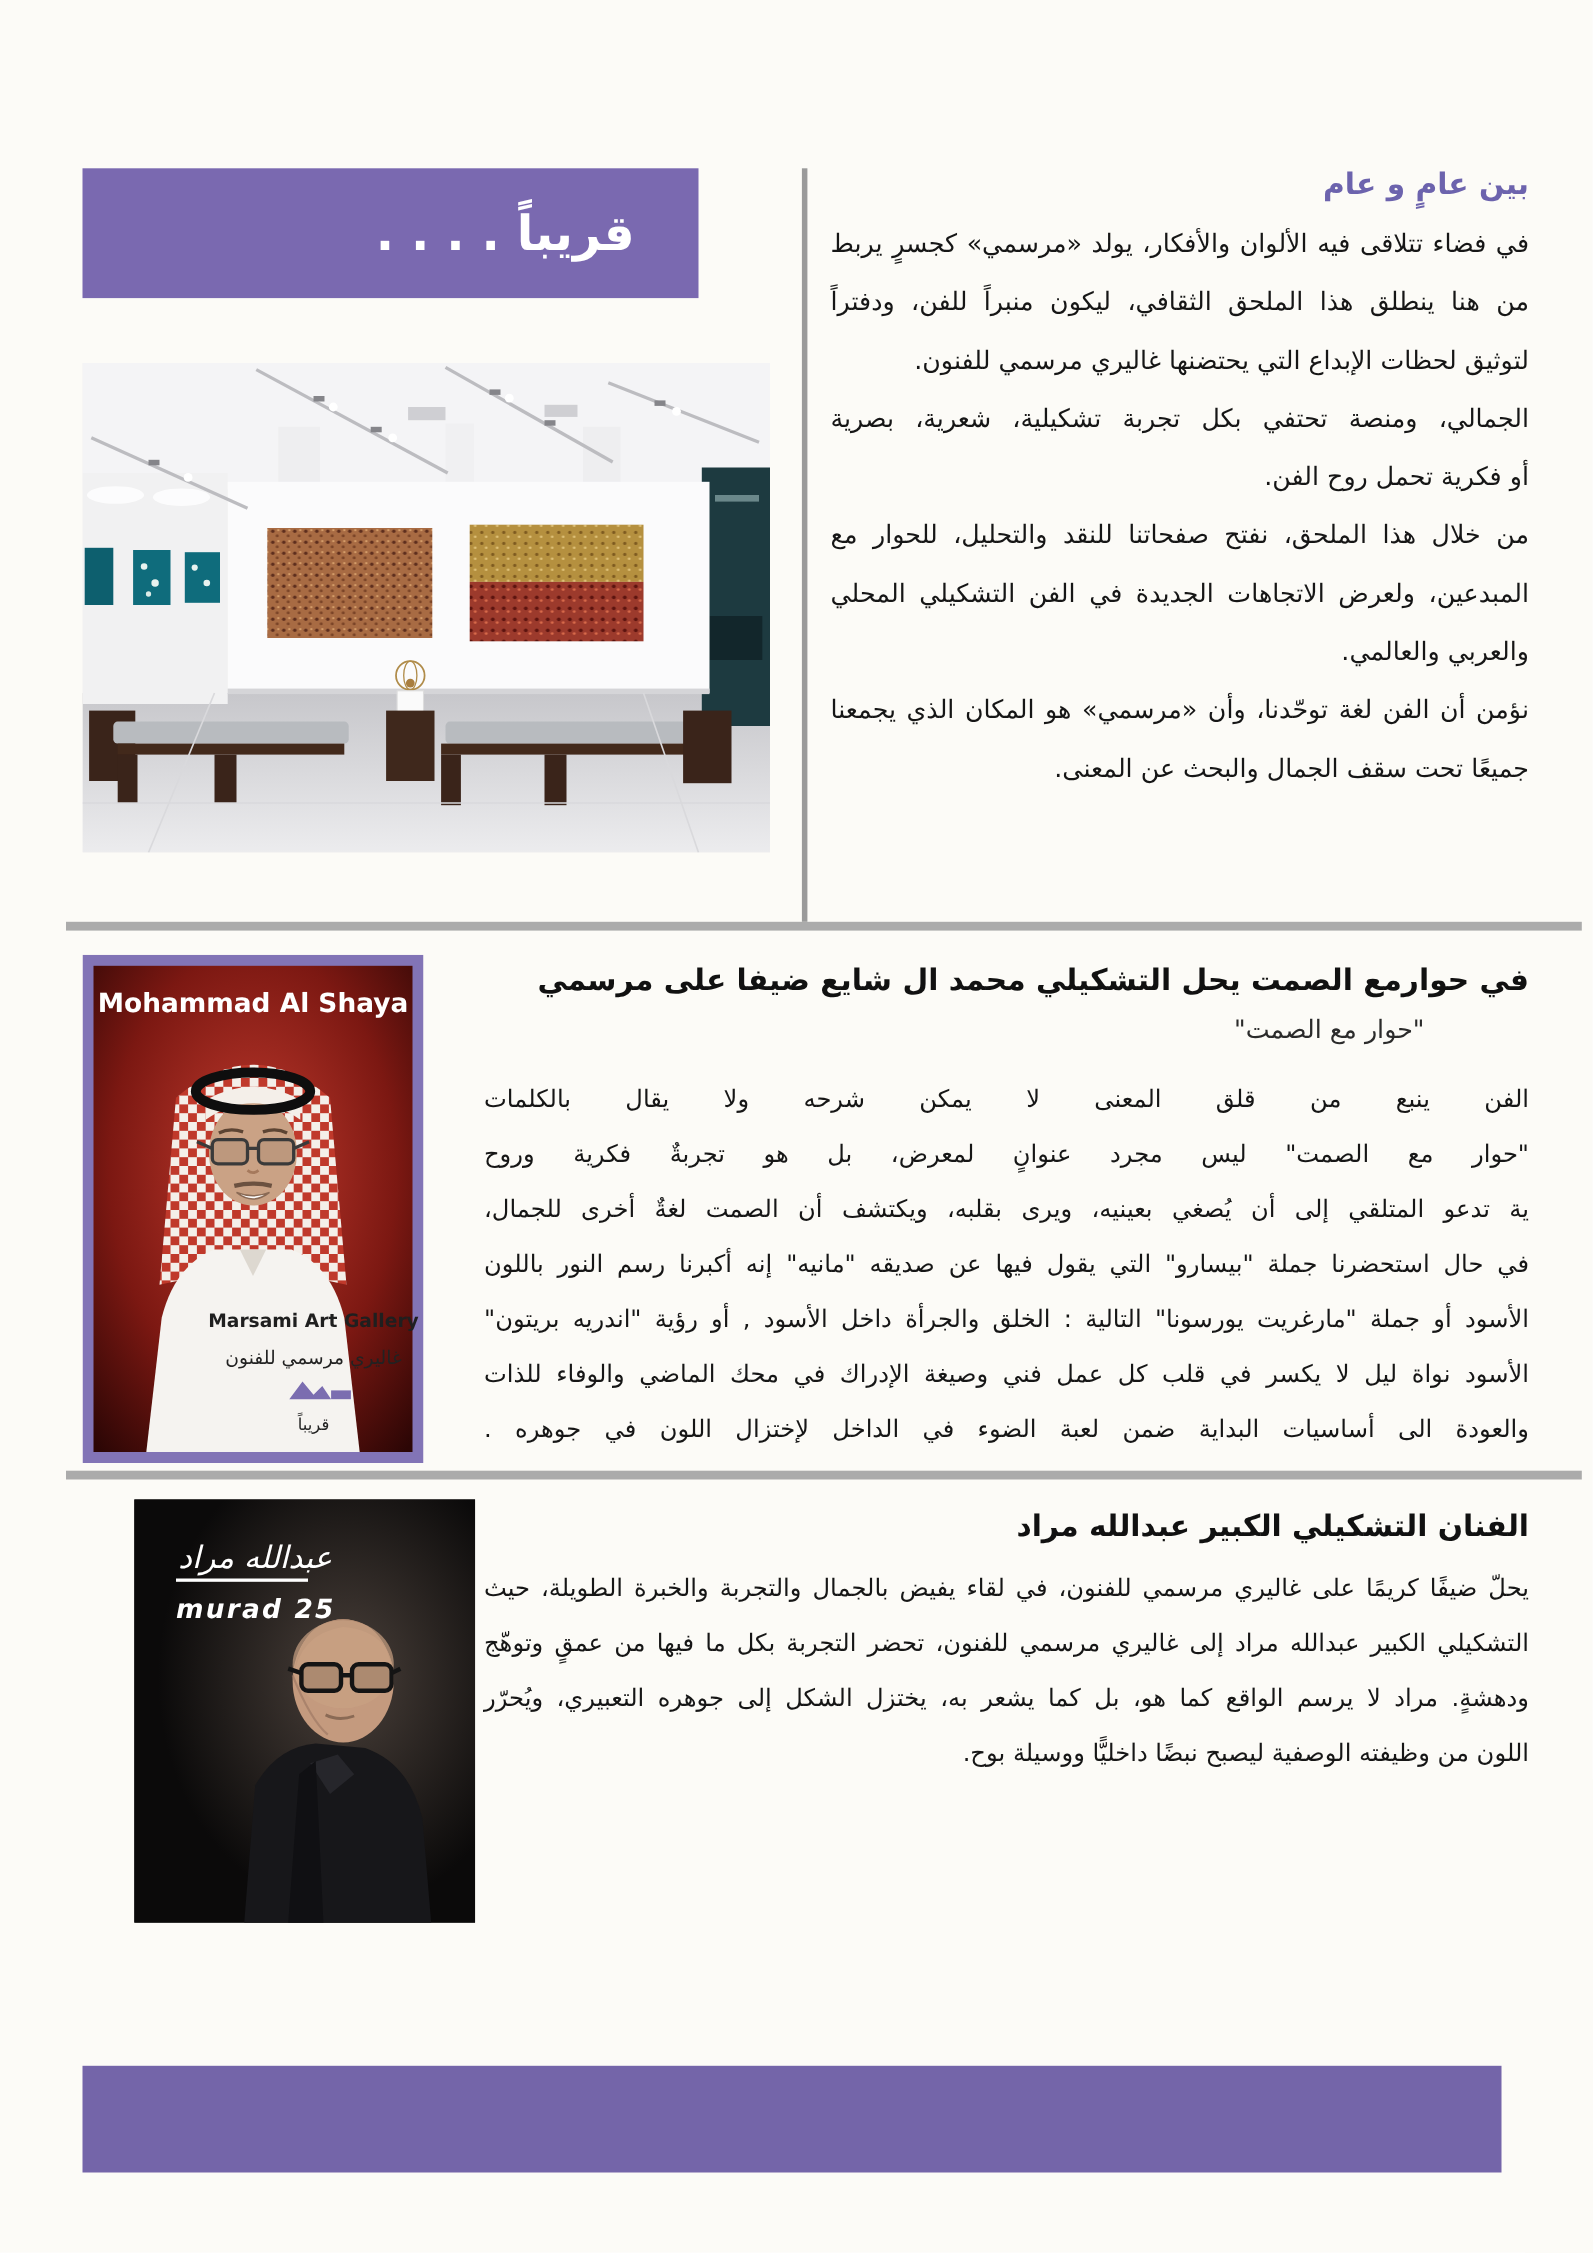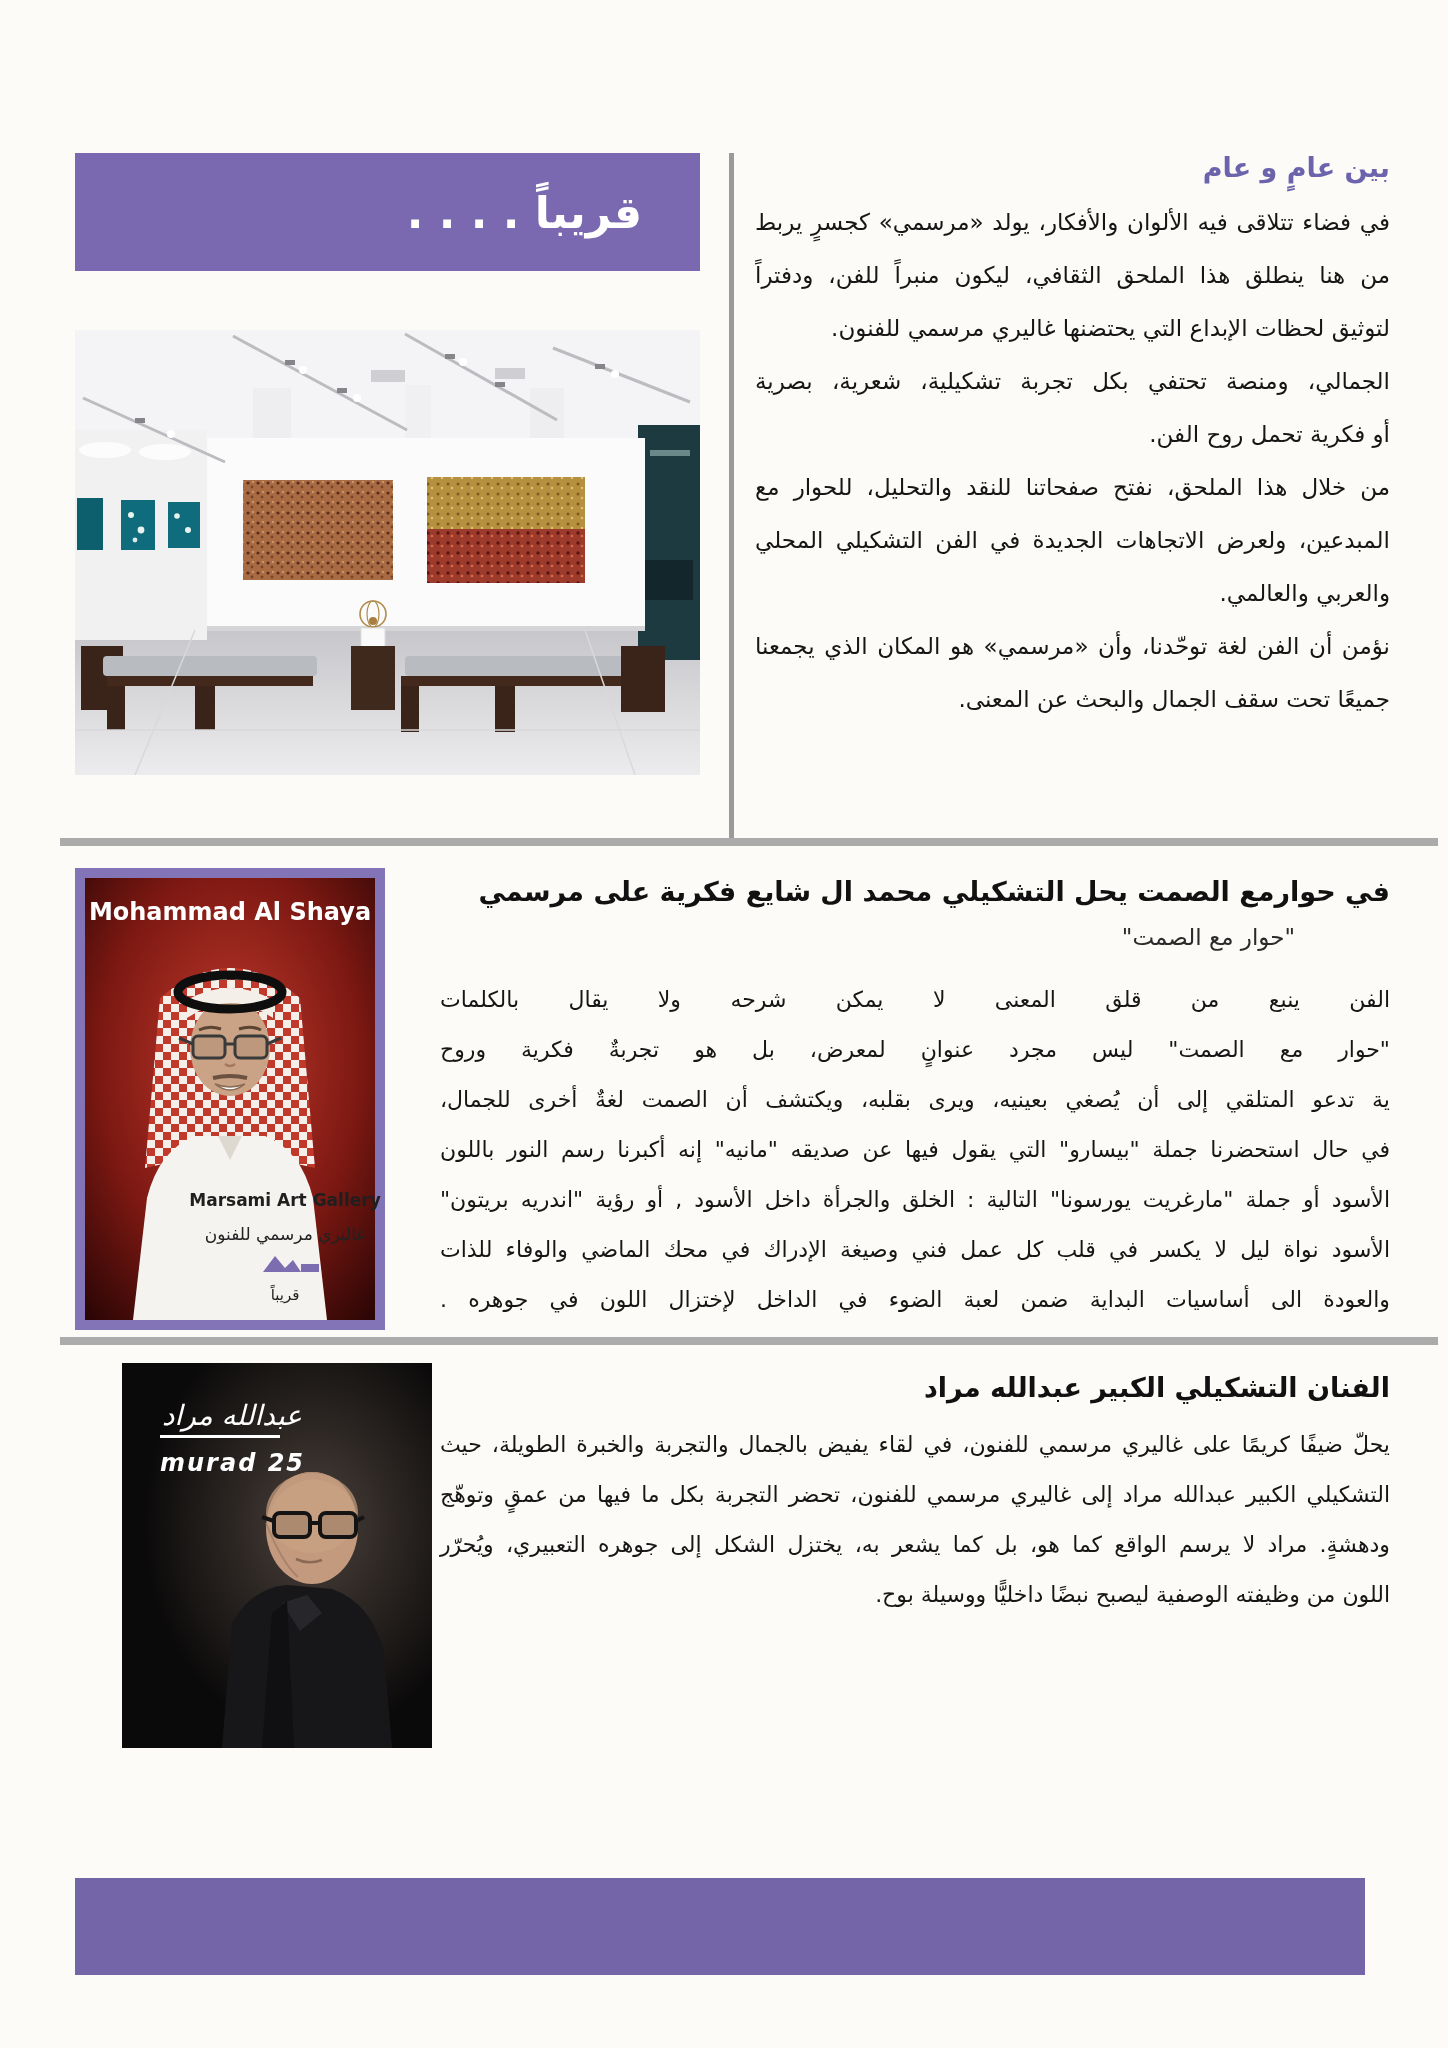--- a/index.html
+++ b/index.html
@@ -3,21 +3,21 @@
 <meta charset="utf-8">
 <style>
   html,body { margin:0; padding:0; background:#ffffff; }
   .page {
     position:relative; width:1448px; height:2048px;
     background:#fcfbf7; overflow:hidden;
     font-family:"DejaVu Sans", sans-serif; color:#161616;
   }
   
   .banner {
-    position:absolute; left:75px; top:153px; width:625px; height:118px;
+    position:absolute; left:75px; top:153px; width:560px; height:118px;
     background:#7a69b0; display:flex; align-items:center; justify-content:flex-end;
     padding-right:58px; box-sizing:border-box;
   }
   .banner span { color:#ffffff; font-size:44px; font-weight:bold; letter-spacing:2px; }
   .gallery-photo { position:absolute; left:75px; top:330px; width:625px; height:445px; }
   .vdiv { position:absolute; left:729px; top:153px; width:5px; height:685px; background:#9a9a9a; }
   
   .intro { position:absolute; left:755px; top:148px; width:635px; direction:rtl; }
   .intro h1 { margin:0 0 8px 0; font-size:27px; line-height:40px; color:#6c63ad; font-weight:bold; }
   .body { direction:rtl; }
@@ -223,21 +223,21 @@
       <text x="210" y="372" text-anchor="middle" font-size="17" fill="#222222" font-family="DejaVu Sans, sans-serif">غاليري مرسمي للفنون</text>
       <g>
         <path d="M188 404 L200 388 L210 400 L218 392 L226 404 Z" fill="#7b6db0"></path>
         <rect x="226" y="396" width="18" height="8" fill="#7b6db0"></rect>
       </g>
       <text x="210" y="432" text-anchor="middle" font-size="15" fill="#222222" font-family="DejaVu Sans, sans-serif">قريباً</text>
     </svg>
   </div>
 
   <section class="s2">
-    <h2>في حوارمع الصمت يحل التشكيلي محمد ال شايع فكرية على مرسمي</h2>
+    <h2>في حوارمع الصمت يحل التشكيلي محمد ال شايع ضيفا على مرسمي</h2>
     <div class="subtitle">"حوار مع الصمت"</div>
     <div class="body s2-body">
         <div class="jline">الفن ينبع من قلق المعنى لا يمكن شرحه ولا يقال بالكلمات</div>
         <div class="jline">"حوار مع الصمت" ليس مجرد عنوانٍ لمعرض، بل هو تجربةٌ فكرية وروح</div>
         <div class="jline">ية تدعو المتلقي إلى أن يُصغي بعينيه، ويرى بقلبه، ويكتشف أن الصمت لغةٌ أخرى للجمال،</div>
         <div class="jline">في حال استحضرنا جملة "بيسارو" التي يقول فيها عن صديقه "مانيه" إنه أكبرنا رسم النور باللون</div>
         <div class="jline">الأسود أو جملة "مارغريت يورسونا" التالية : الخلق والجرأة داخل الأسود , أو رؤية "اندريه بريتون"</div>
         <div class="jline">الأسود نواة ليل لا يكسر في قلب كل عمل فني وصيغة الإدراك في محك الماضي والوفاء للذات</div>
         <div class="jline">والعودة الى أساسيات البداية ضمن لعبة الضوء في الداخل لإختزال اللون في جوهره .</div>
       </div>

